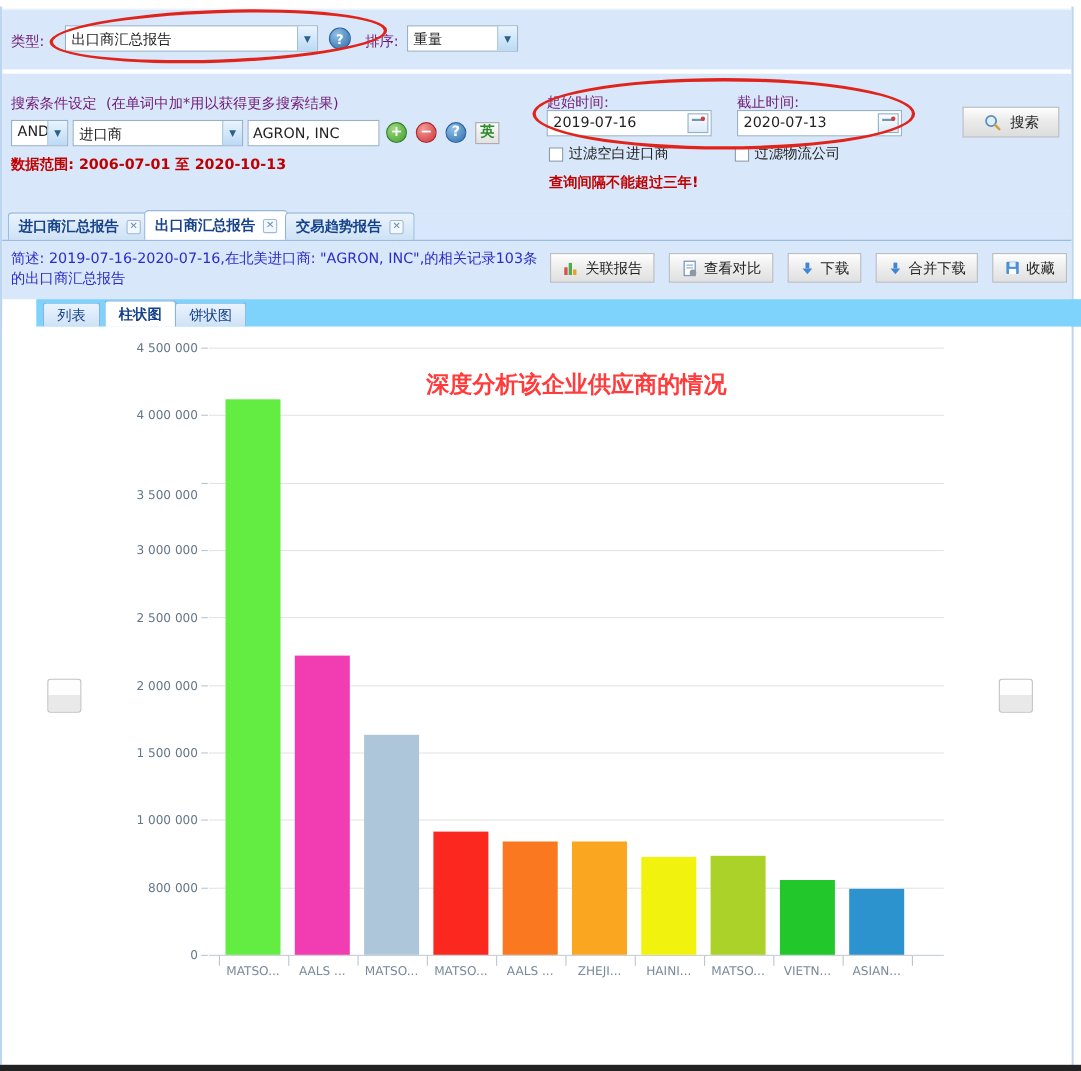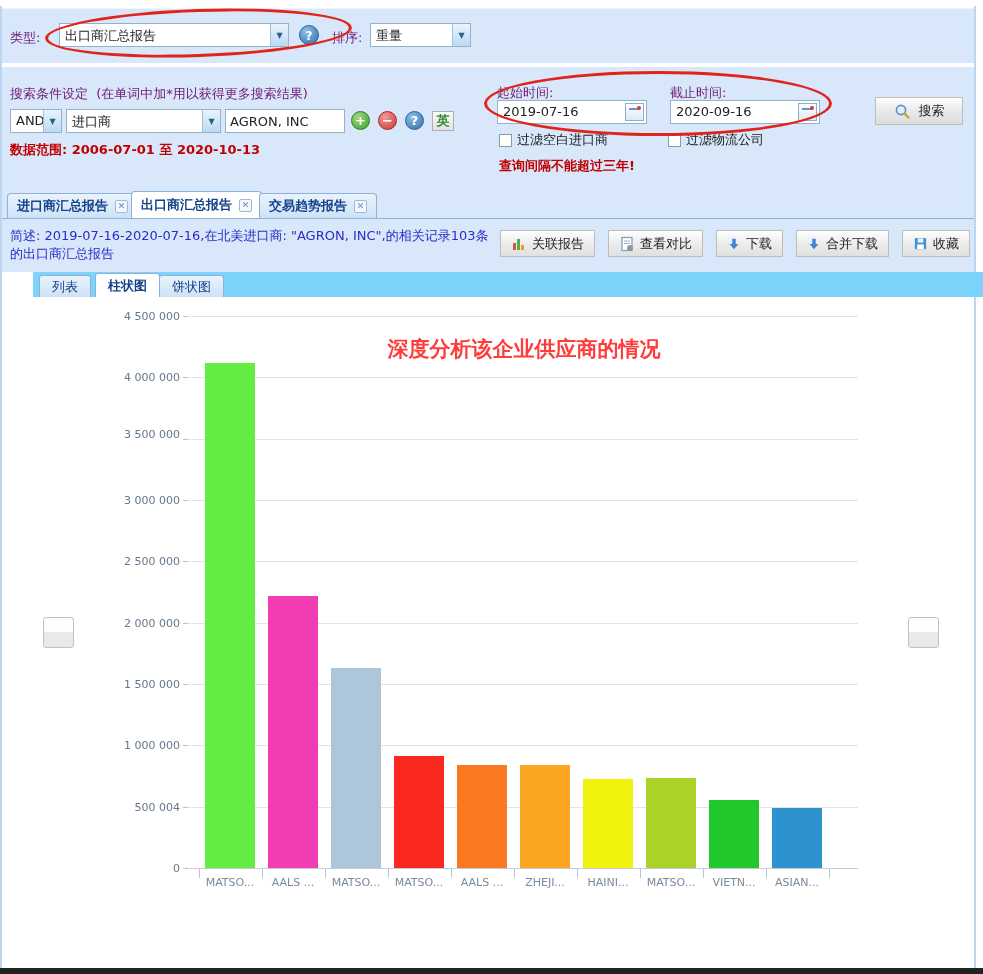--- a/index.html
+++ b/index.html
@@ -147,21 +147,21 @@
       <span>数据范围:</span> <span>2006-07-01 至 2020-10-13</span>
     </span>
 
     <span class="lbl" style="left:495px; top:17px;">起始时间:</span>
     <div class="datebox" style="left:495px; top:33px;">
       <span class="d-text">2019-07-16</span>
       <span class="cal-btn"></span>
     </div>
     <span class="lbl" style="left:668px; top:17px;">截止时间:</span>
     <div class="datebox" style="left:668px; top:33px;">
-      <span class="d-text">2020-09-16</span>
+      <span class="d-text">2020-07-13</span>
       <span class="cal-btn"></span>
     </div>
 
     <div class="checkrow" style="left:497px; top:64px;">
       <span class="cb"></span>
       <span>过滤空白进口商</span>
     </div>
     <div class="checkrow" style="left:666px; top:64px;">
       <span class="cb"></span>
       <span>过滤物流公司</span>
@@ -245,39 +245,39 @@
     <div class="vtab" style="left:126px;">饼状图</div>
   </div>
 
   <div class="chart-area">
     <div class="annotation" style="color: rgb(255, 59, 59);">深度分析该企业供应商的情况</div>
     <div id="plot" style="position:absolute; inset:0;">
         <div class="ytick" style="left: 181px; top: 571px;"></div>
         <div class="ylab" style="left: 88px; top: 565px;">0</div>
         <div class="gridline" style="left: 188px; top: 509.67px; width: 668px;"></div>
         <div class="ytick" style="left: 181px; top: 509.67px;"></div>
-        <div class="ylab" style="left: 88px; top: 503.67px;">500 004</div>
+        <div class="ylab" style="left: 88px; top: 503.67px;">800 000</div>
         <div class="gridline" style="left: 188px; top: 448.34px; width: 668px;"></div>
         <div class="ytick" style="left: 181px; top: 448.34px;"></div>
         <div class="ylab" style="left: 88px; top: 442.34px;">1 000 000</div>
         <div class="gridline" style="left: 188px; top: 387.01px; width: 668px;"></div>
         <div class="ytick" style="left: 181px; top: 387.01px;"></div>
         <div class="ylab" style="left: 88px; top: 381.01px;">1 500 000</div>
         <div class="gridline" style="left: 188px; top: 325.68px; width: 668px;"></div>
         <div class="ytick" style="left: 181px; top: 325.68px;"></div>
         <div class="ylab" style="left: 88px; top: 319.68px;">2 000 000</div>
         <div class="gridline" style="left: 188px; top: 264.35px; width: 668px;"></div>
         <div class="ytick" style="left: 181px; top: 264.35px;"></div>
         <div class="ylab" style="left: 88px; top: 258.35px;">2 500 000</div>
         <div class="gridline" style="left: 188px; top: 203.02px; width: 668px;"></div>
         <div class="ytick" style="left: 181px; top: 203.02px;"></div>
         <div class="ylab" style="left: 88px; top: 197.02px;">3 000 000</div>
         <div class="gridline" style="left: 188px; top: 141.69px; width: 668px;"></div>
         <div class="ytick" style="left: 181px; top: 141.69px;"></div>
-        <div class="ylab" style="left: 88px; top: 131px;">3 500 000</div>
+        <div class="ylab" style="left: 88px; top: 147px;">3 500 000</div>
         <div class="gridline" style="left: 188px; top: 80.36px; width: 668px;"></div>
         <div class="ytick" style="left: 181px; top: 80.36px;"></div>
         <div class="ylab" style="left: 88px; top: 74.36px;">4 000 000</div>
         <div class="gridline" style="left: 188px; top: 19.03px; width: 668px;"></div>
         <div class="ytick" style="left: 181px; top: 19.03px;"></div>
         <div class="ylab" style="left: 88px; top: 13.03px;">4 500 000</div>
         <div class="axisline" style="left: 188px; top: 571px; width: 668px;"></div>
         <div class="xtick" style="left: 196.5px; top: 572px;"></div>
         <div class="xtick" style="left: 259.5px; top: 572px;"></div>
         <div class="xtick" style="left: 322.5px; top: 572px;"></div>

